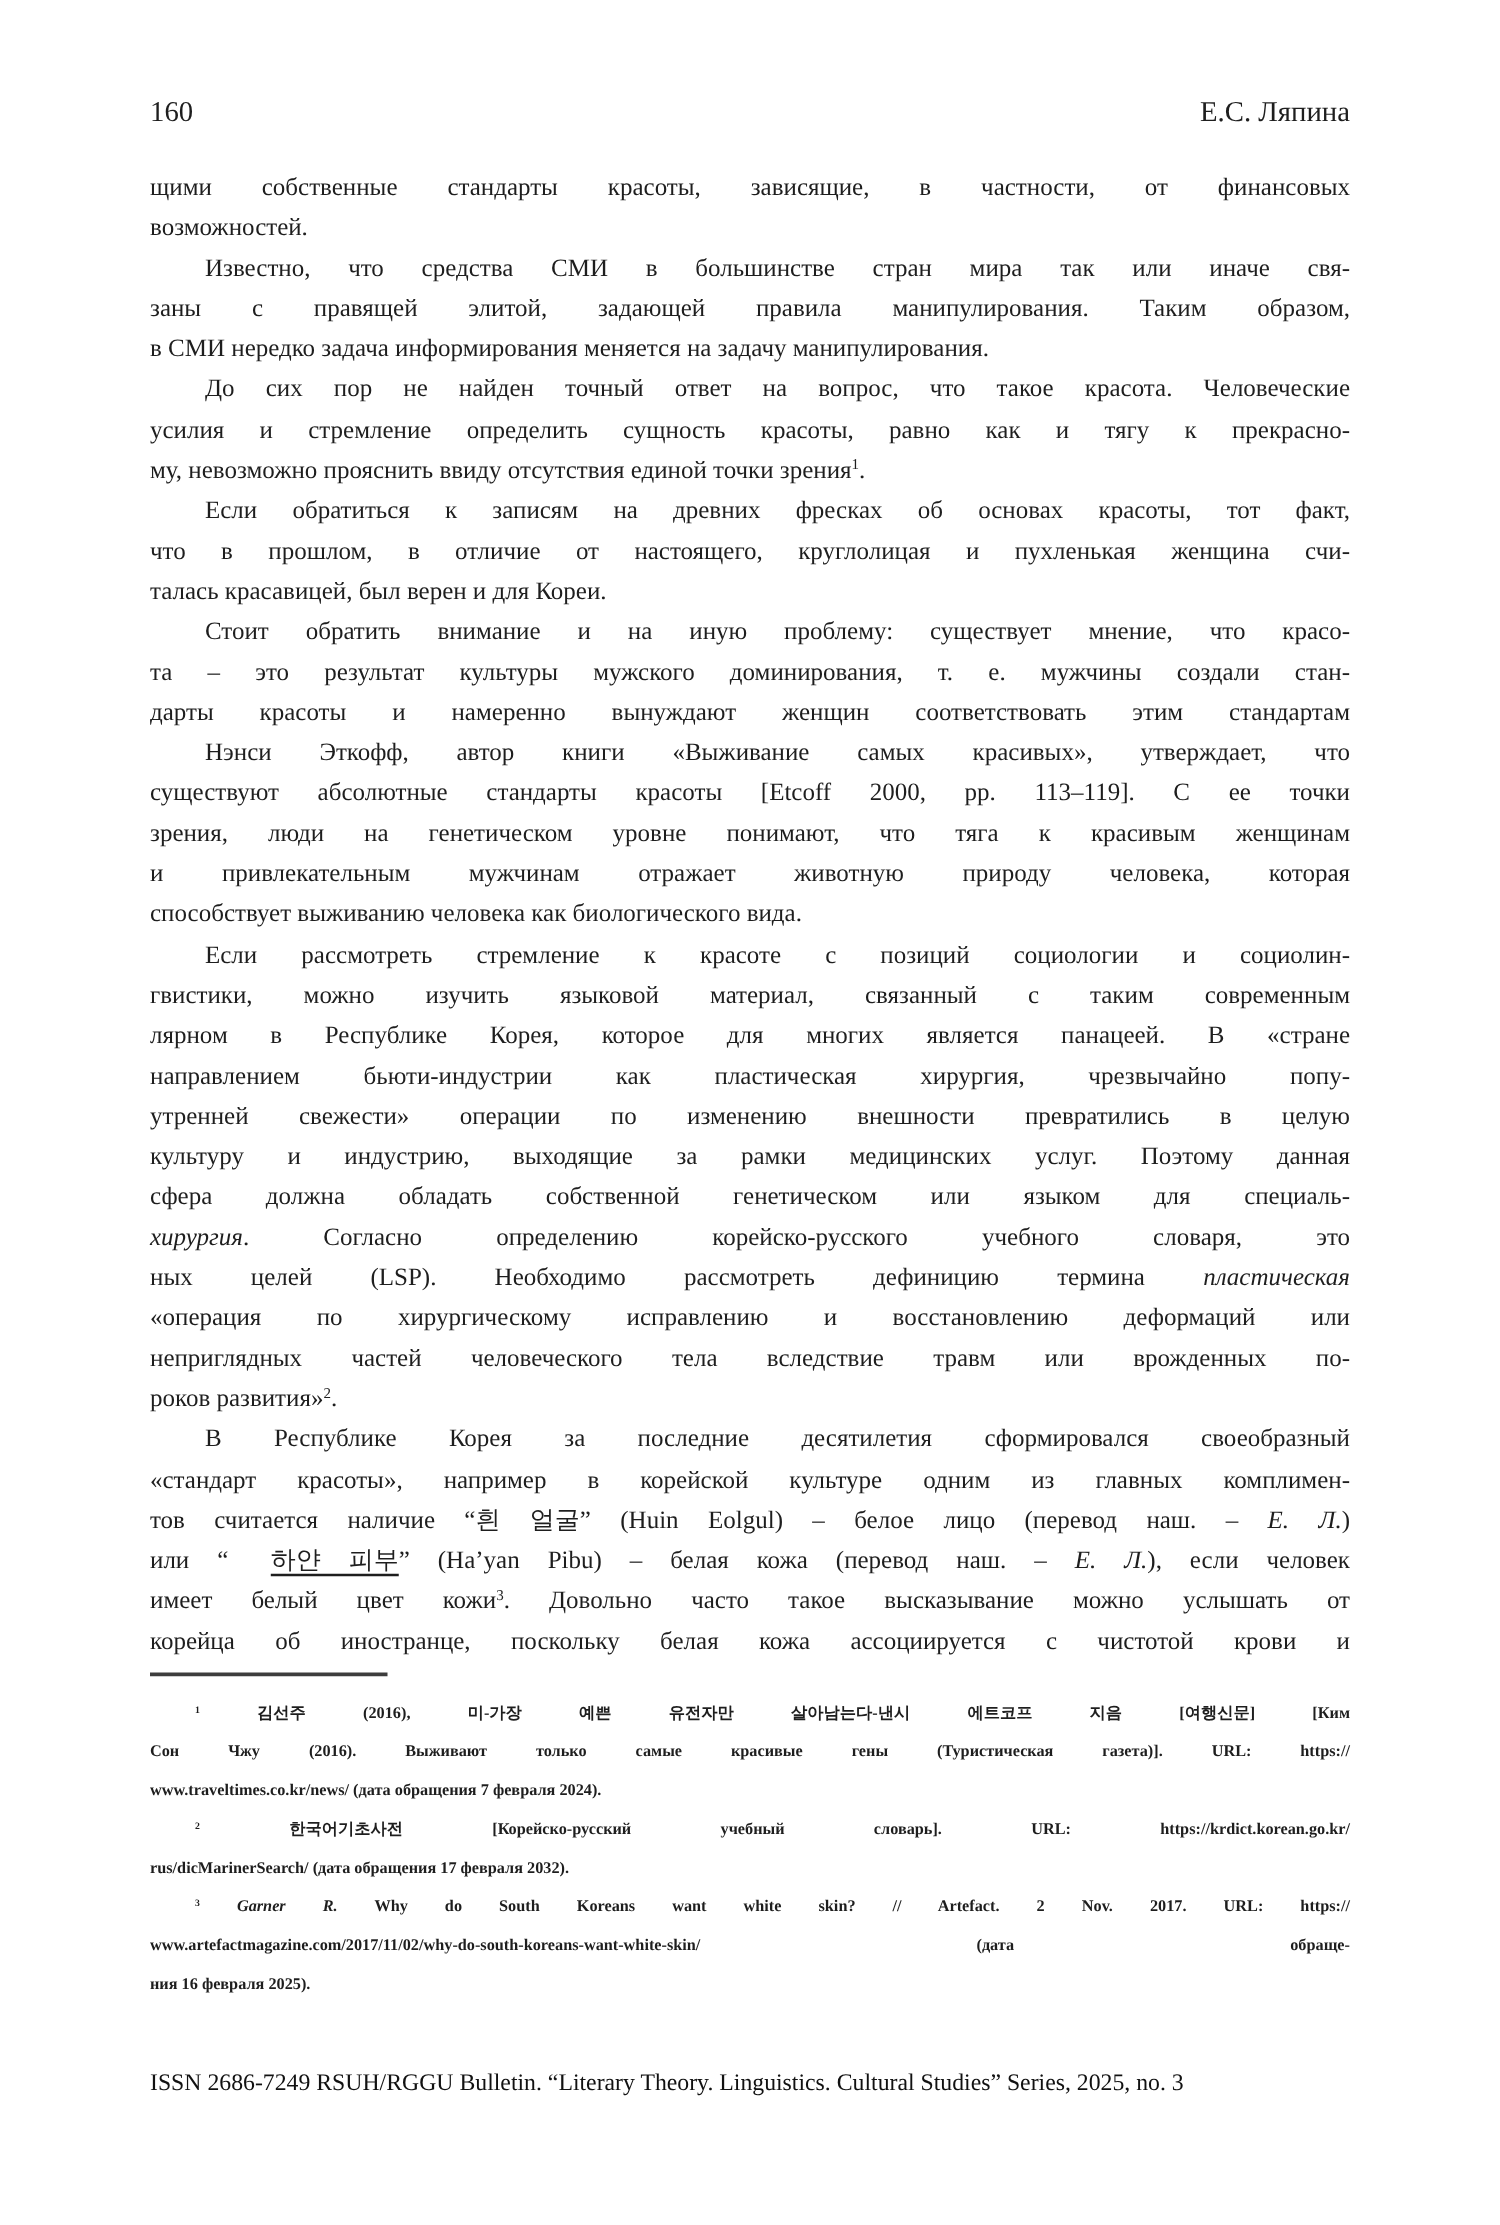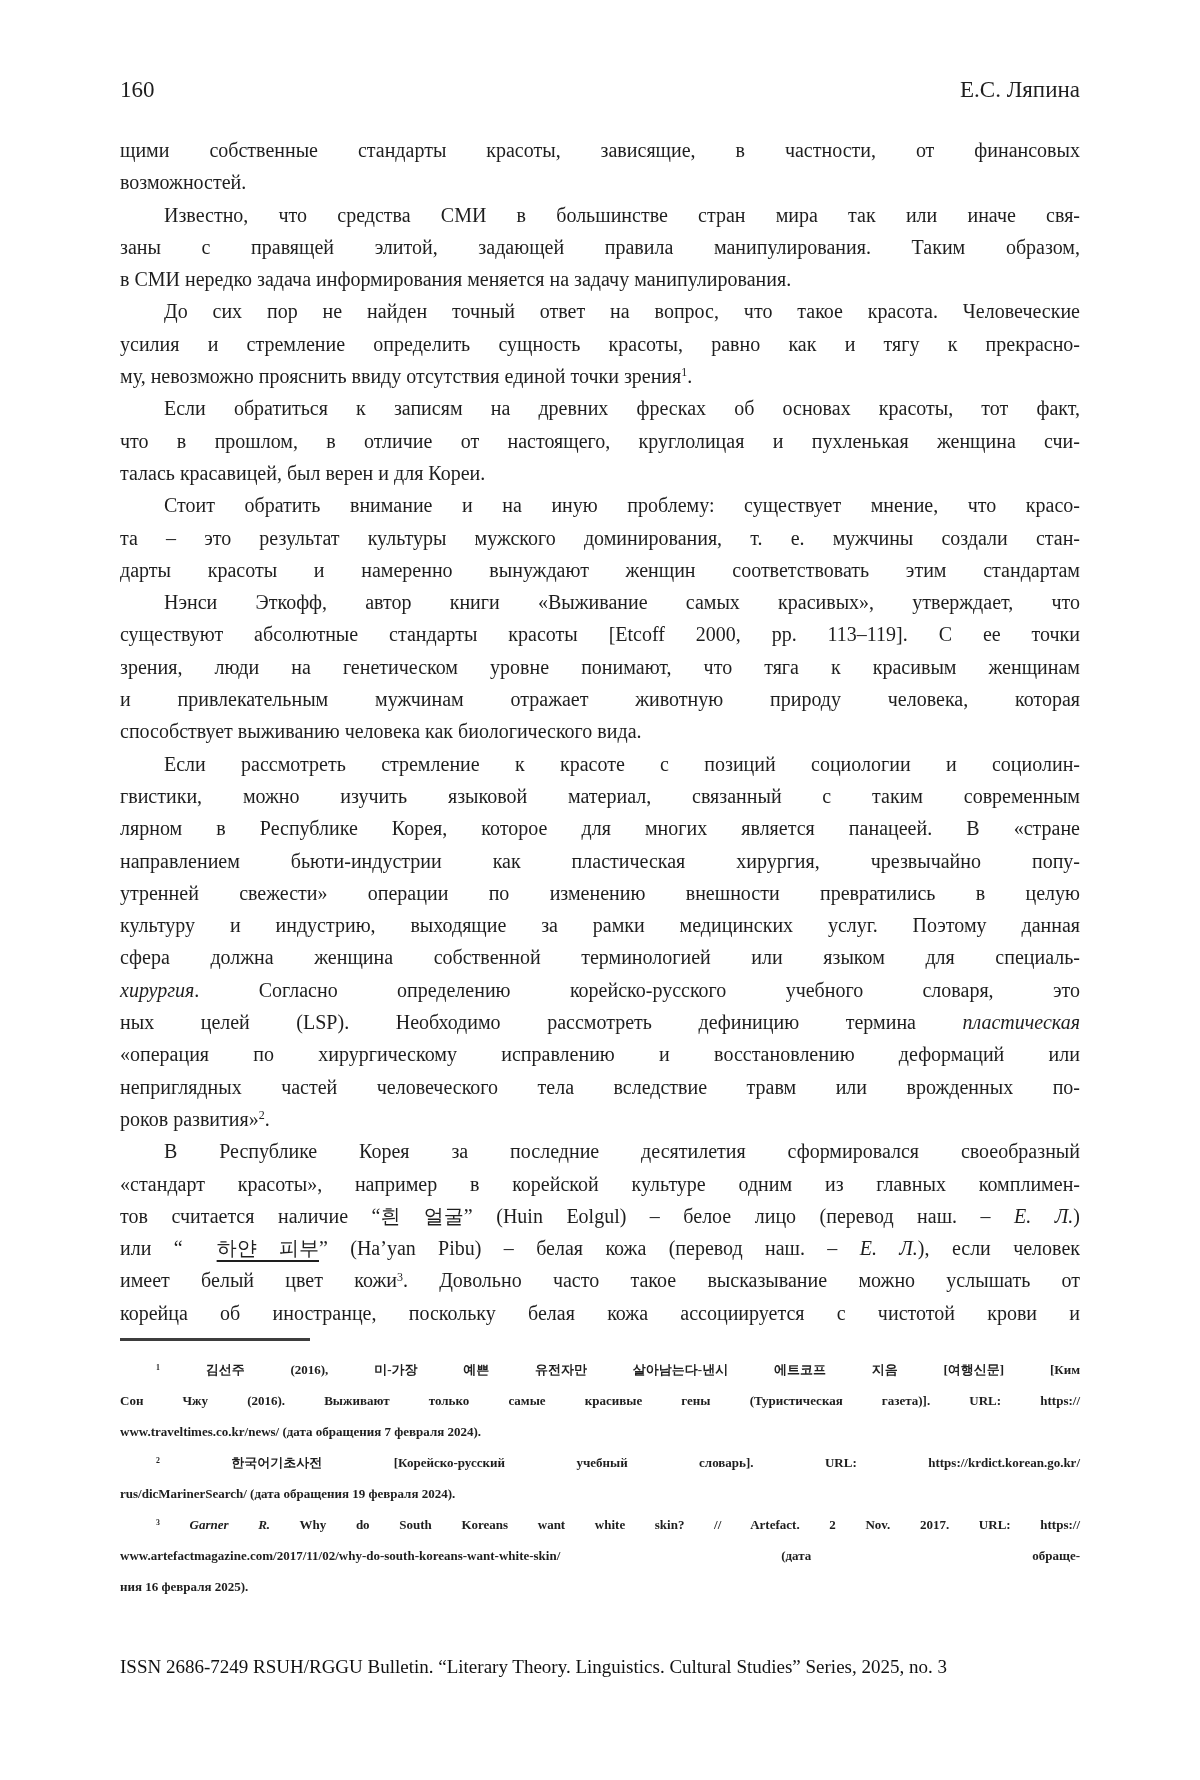--- a/index.html
+++ b/index.html
@@ -107,21 +107,21 @@
         <div class="line jl"><span>и привлекательным мужчинам отражает животную природу человека, которая</span></div>
         <div class="line"><span>способствует выживанию человека как биологического вида.</span></div>
       </div>
       <div class="para indent">
         <div class="line jl"><span>Если рассмотреть стремление к красоте с позиций социологии и социолин-</span></div>
         <div class="line jl"><span>гвистики, можно изучить языковой материал, связанный с таким современным</span></div>
         <div class="line jl"><span>лярном в Республике Корея, которое для многих является панацеей. В «стране</span></div>
         <div class="line jl"><span>направлением бьюти-индустрии как пластическая хирургия, чрезвычайно попу-</span></div>
         <div class="line jl"><span>утренней свежести» операции по изменению внешности превратились в целую</span></div>
         <div class="line jl"><span>культуру и индустрию, выходящие за рамки медицинских услуг. Поэтому данная</span></div>
-        <div class="line jl"><span>сфера должна женщина собственной терминологией или языком для специаль-</span></div>
+        <div class="line jl"><span>сфера должна обладать собственной генетическом или языком для специаль-</span></div>
         <div class="line jl"><span class="it">хирургия</span><span>. Согласно определению корейско-русского учебного словаря, это</span></div>
         <div class="line jl"><span>ных целей (LSP). Необходимо рассмотреть дефиницию термина </span><span class="it">пластическая</span></div>
         <div class="line jl"><span>«операция по хирургическому исправлению и восстановлению деформаций или</span></div>
         <div class="line jl"><span>неприглядных частей человеческого тела вследствие травм или врожденных по-</span></div>
         <div class="line"><span>роков развития»</span><sup>2</sup><span>.</span></div>
       </div>
       <div class="para indent">
         <div class="line jl"><span>В Республике Корея за последние десятилетия сформировался своеобразный</span></div>
         <div class="line jl"><span>«стандарт красоты», например в корейской культуре одним из главных комплимен-</span></div>
         <div class="line jl"><span>тов считается наличие “흰 얼굴” (Huin Eolgul) – белое лицо (перевод наш. – </span><span class="it">Е. Л.</span><span>)</span></div>
@@ -134,21 +134,21 @@
   <div class="fn-rule"></div>
 
   <div class="footnotes" id="footnotes">
       <div class="fn">
         <div class="line jl"><sup>1</sup><span> 김선주 (2016), 미-가장 예쁜 유전자만 살아남는다-낸시 에트코프 지음 [여행신문] [Ким</span></div>
         <div class="line jl"><span>Сон Чжу (2016). Выживают только самые красивые гены (Туристическая газета)]. URL: https://</span></div>
         <div class="line"><span>www.traveltimes.co.kr/news/ (дата обращения 7 февраля 2024).</span></div>
       </div>
       <div class="fn">
         <div class="line jl"><sup>2</sup><span> 한국어기초사전 [Корейско-русский учебный словарь]. URL: https://krdict.korean.go.kr/</span></div>
-        <div class="line"><span>rus/dicMarinerSearch/ (дата обращения 19 февраля 2024).</span></div>
+        <div class="line"><span>rus/dicMarinerSearch/ (дата обращения 17 февраля 2032).</span></div>
       </div>
       <div class="fn">
         <div class="line jl"><sup>3</sup><span> </span><span class="it">Garner R.</span><span> Why do South Koreans want white skin? // Artefact. 2 Nov. 2017. URL: https://</span></div>
         <div class="line jl"><span>www.artefactmagazine.com/2017/11/02/why-do-south-koreans-want-white-skin/ (дата обраще-</span></div>
         <div class="line"><span>ния 16 февраля 2025).</span></div>
       </div>
     </div>
 
   <div class="footer">
     <span>ISSN 2686-7249 RSUH/RGGU Bulletin. “Literary Theory. Linguistics. Cultural Studies” Series, 2025, no. 3</span>

